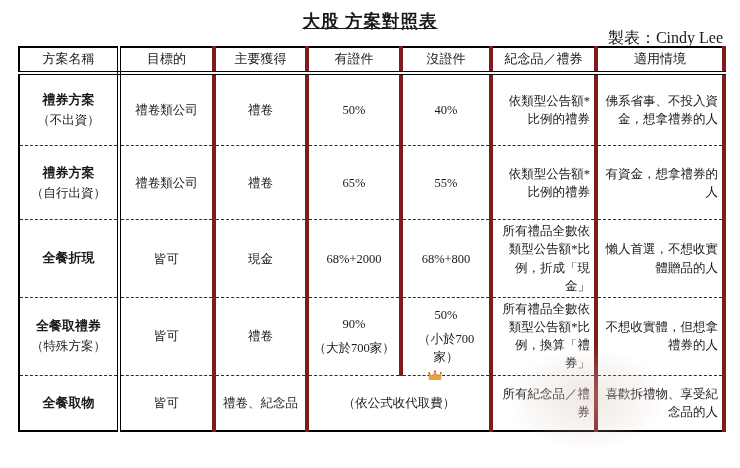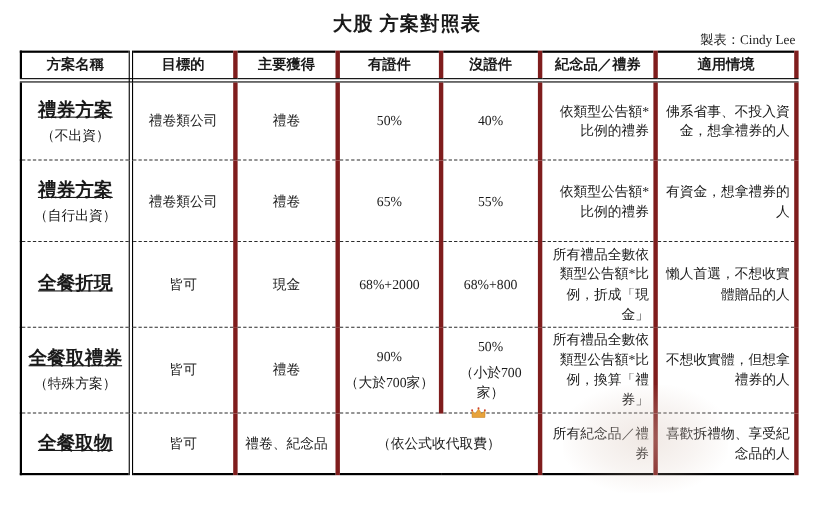--- a/index.html
+++ b/index.html
@@ -9,25 +9,26 @@
     font-family: "Liberation Serif", "DejaVu Serif", serif;
     color: #1a1a1a;
   }
   .page-title {
     position: absolute;
     top: 9px; left: 0; width: 740px;
     text-align: center;
     font-size: 17.5px;
     font-weight: bold;
     letter-spacing: 1px;
+    text-decoration: underline;
   }
   .credit {
     position: absolute;
     top: 28px; right: 17px;
-    font-size: 12px;
+    font-size: 16px;
   }
   table.plan-table {
     position: absolute;
     top: 46px; left: 18px;
     width: 705px;
     border-collapse: collapse;
     table-layout: fixed;
     border: 2.5px solid #000;
     font-size: 12.5px;
   }
@@ -35,35 +36,35 @@
     border-left: 1px solid #000;
     border-right: 4px solid #7f1d1d;
     text-align: center;
     vertical-align: middle;
     padding: 2px 3px;
     line-height: 1.45;
     overflow: hidden;
   }
   .plan-table th {
     font-size: 13px;
-    font-weight: bold;
+    font-weight: normal;
     border-bottom: 4px double #000;
     height: 17px;
     padding: 2px 1px;
   }
   .plan-table td.name-cell, .plan-table th.name-col {
     border-right: 4px double #000;
   }
   .plan-table tbody tr + tr td { border-top: 1px dashed #2b2b2b; }
   .plan-table tbody tr:nth-child(1) td { height: 73px; }
   .plan-table tbody tr:nth-child(2) td { height: 74px; }
   .plan-table tbody tr:nth-child(3) td { height: 77px; }
   .plan-table tbody tr:nth-child(4) td { height: 78px; }
   .plan-table tbody tr:nth-child(5) td { height: 56px; }
-  .name-main { font-size: 17px; font-weight: bold; text-decoration: underline; }
+  .name-main { font-size: 13px; font-weight: bold; }
   .name-sub { font-size: 12.5px; font-weight: normal; margin-top: 1px; }
   .pct-note { margin-top: 6px; }
   .plan-table td.left-cell { text-align: right; padding: 2px 4px; }
   .crown {
     position: absolute;
     top: 370px; left: 428px;
     width: 14px; height: 11px;
   }
   .watermark {
     position: absolute;

